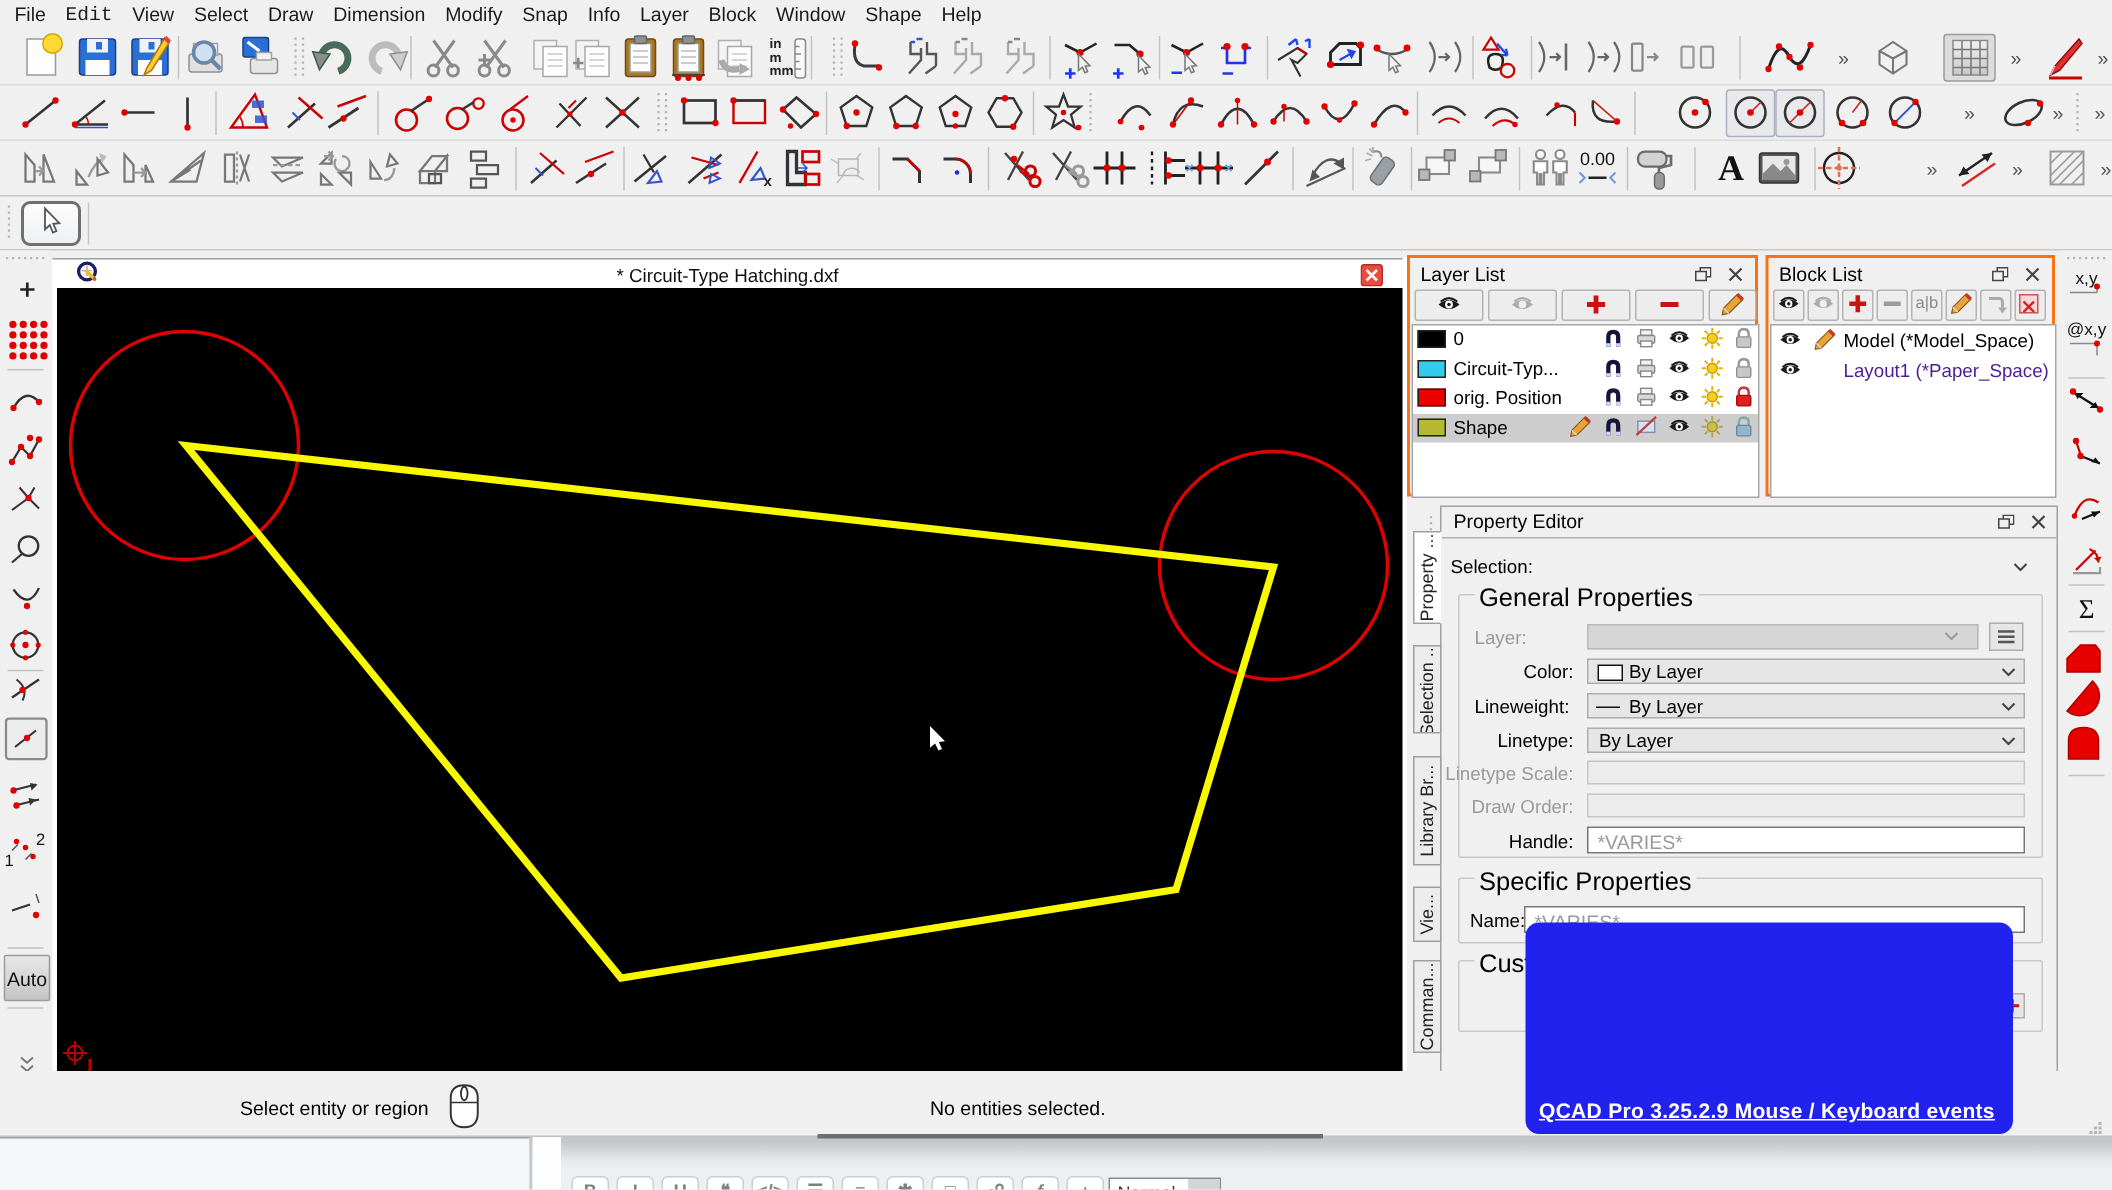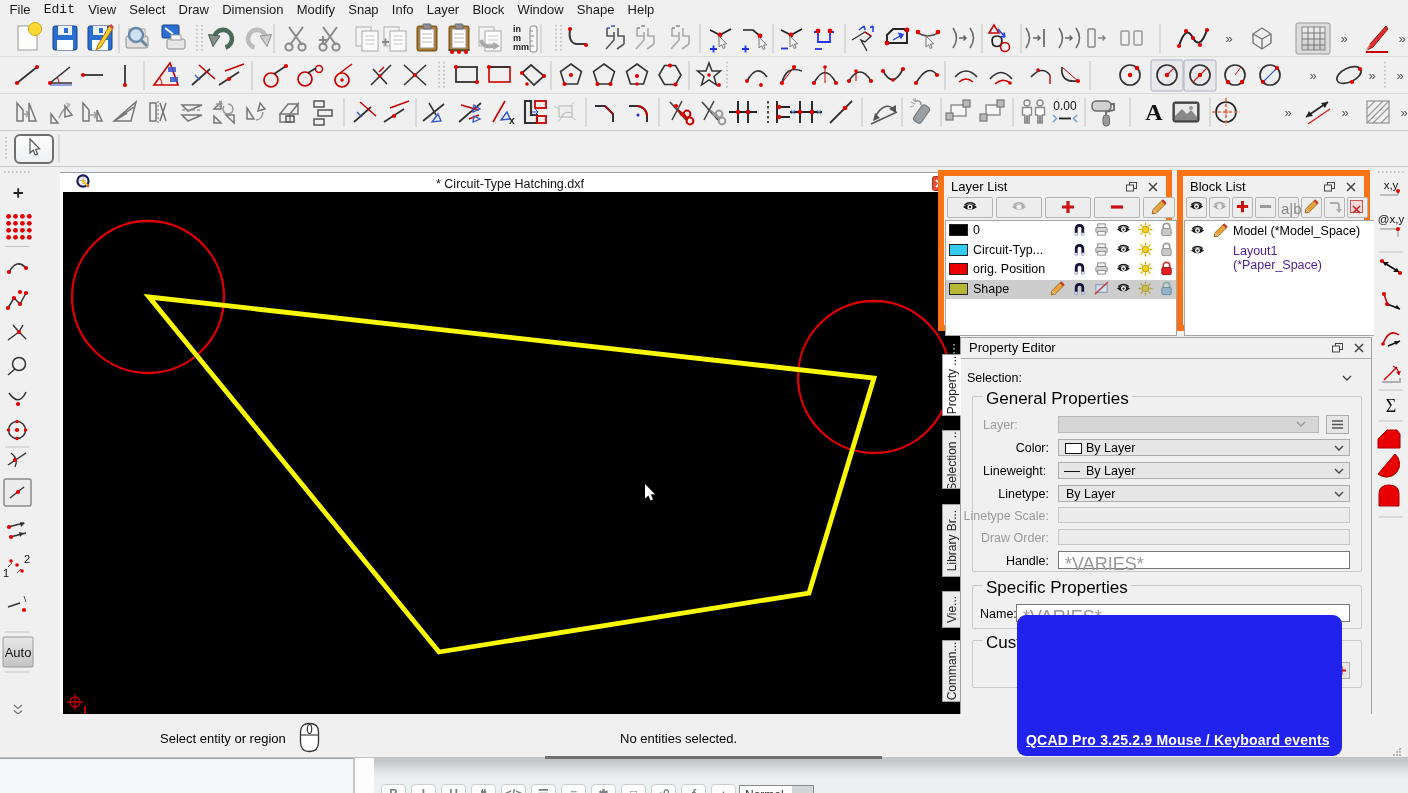--- a/index.html
+++ b/index.html
@@ -1,25 +1,25 @@
 <!DOCTYPE html>
 <html><head>
 <meta charset="utf-8">
 <style>
 html,body{margin:0;padding:0;}
 body{width:1408px;height:793px;position:relative;overflow:hidden;background:#f0f0f0;font-family:"Liberation Sans",sans-serif;}
 .abs{position:absolute;}
-.panel{position:absolute;border:6px solid #f97316;background:#f0f0f0;box-sizing:border-box;}
+.panel{position:absolute;border:2px solid #f97316;background:#f0f0f0;box-sizing:border-box;}
 .ptitle{position:absolute;left:0;top:0;height:20px;font-size:13px;color:#000;padding-left:7px;line-height:21px;}
 .plist{position:absolute;background:#fff;border:1px solid #a6a6a6;box-sizing:border-box;}
 .pbtn{position:absolute;background:#ededed;border:1px solid #b4b4b4;box-sizing:border-box;border-radius:2px;}
 .lab{position:absolute;font-size:12.5px;color:#000;}
 .grey{color:#9a9a9a;}
 .combo{position:absolute;background:#e6e6e6;border:1px solid #adadad;box-sizing:border-box;font-size:12.5px;color:#000;}
-.field{position:absolute;border:1px solid #b0b0b0;box-sizing:border-box;font-size:18px;}
+.field{position:absolute;border:1px solid #b0b0b0;box-sizing:border-box;font-size:13px;}
 .gbox{position:absolute;border:1px solid #c8c8c8;border-radius:2px;box-sizing:border-box;}
 .gbox>span{position:absolute;top:-8px;left:10px;background:#f0f0f0;padding:0 3px;font-size:17px;color:#000;}
 </style>
 </head>
 <body>
 <svg width="0" height="0" style="position:absolute">
     <defs>
 <symbol id="ieye" viewBox="0 0 16 16">
         <path d="M1 8 Q8 2 15 8 Q8 14 1 8 Z" fill="#1a1a1a"></path>
         <circle cx="8" cy="8" r="2.6" fill="#fff"></circle>
@@ -836,21 +836,21 @@
         <path d="M-9 2 L3 -2" stroke="#333" stroke-width="1.5"></path>
         <circle cx="7" cy="5" r="2.1" fill="#e00000"></circle>
         <path d="M7 -9 l2 6" stroke="#555"></path>
       </g>
       <path d="M5 465 h24" stroke="#c3c3c3"></path>
       <rect x="3" y="470" width="30" height="30" rx="1" fill="url(#autograd)" stroke="#9a9a9a"></rect>
       <text x="18" y="490" font-size="13" fill="#111" text-anchor="middle">Auto</text>
       <path d="M5 505 h24" stroke="#c3c3c3"></path>
       <path d="M14 538 l4 3.5 l4 -3.5 M14 543.5 l4 3.5 l4 -3.5" fill="none" stroke="#777" stroke-width="1.3"></path>
     </svg></div>
-<div class="abs" style="left:35px;top:167px;width:903px;height:547px;margin-left:25px;">
+<div class="abs" style="left:35px;top:167px;width:903px;height:547px;">
   <div style="position:absolute;left:0;top:5px;width:903px;height:542px;background:#fff;"></div>
   <div style="position:absolute;left:0;top:5px;width:900px;height:20px;background:#fff;border-top:1px solid #9aa0a6;box-sizing:border-box;">
     <svg style="position:absolute;left:16px;top:0.5px;" width="14" height="14" viewBox="0 0 14 14">
       <circle cx="7" cy="7" r="5.6" fill="#f6f6fa" stroke="#1c1c60" stroke-width="2.2"></circle>
       <path d="M3.5 6.5 L10 6.5 M7 3 L7 10" stroke="#9a9aa8" stroke-width="0.8"></path>
       <path d="M6 6 L11.5 11.5" stroke="#f0c020" stroke-width="2.4"></path>
       <circle cx="12" cy="12" r="1.3" fill="#e05030"></circle>
     </svg>
     <div style="position:absolute;left:0;right:0;top:4px;text-align:center;font-size:12.5px;color:#111;">* Circuit-Type Hatching.dxf</div>
     <svg style="position:absolute;right:13px;top:3px;" width="15" height="15" viewBox="0 0 15 15">
@@ -994,21 +994,21 @@
     </svg>
     <div class="pbtn" style="left:49px;top:21px;width:21px;height:21px;"></div>
     <svg style="position:absolute;left:52px;top:23px" width="15" height="15">
       <use href="#iplus"></use>
     </svg>
     <div class="pbtn" style="left:72px;top:21px;width:21px;height:21px;"></div>
     <svg style="position:absolute;left:75px;top:23px" width="15" height="15">
       <use href="#iminusg"></use>
     </svg>
     <div class="pbtn" style="left:95px;top:21px;width:21px;height:21px;"></div>
-    <div style="position:absolute;left:98px;top:24px;font-size:15px;color:#888;">a|b</div>
+    <div style="position:absolute;left:98px;top:24px;font-size:11px;color:#888;">a|b</div>
     <div class="pbtn" style="left:118px;top:21px;width:21px;height:21px;"></div>
     <svg style="position:absolute;left:121px;top:23px" width="15" height="15">
       <use href="#ipencil"></use>
     </svg>
     <div class="pbtn" style="left:141px;top:21px;width:21px;height:21px;"></div>
     <svg style="position:absolute;left:144px;top:24px" width="15" height="15" viewBox="0 0 15 15">
       <path d="M3 3 H10 Q12 3 12 6 V9" fill="none" stroke="#aaa" stroke-width="2"></path>
       <path d="M9 9 L15 9 L12 13 Z" fill="#aaa"></path>
     </svg>
     <div class="pbtn" style="left:164px;top:21px;width:21px;height:21px;"></div>

